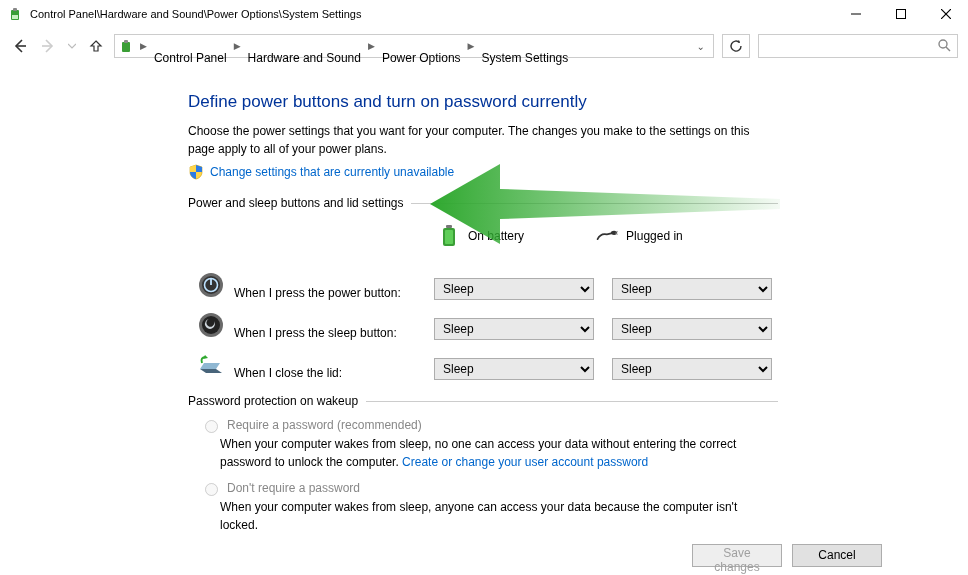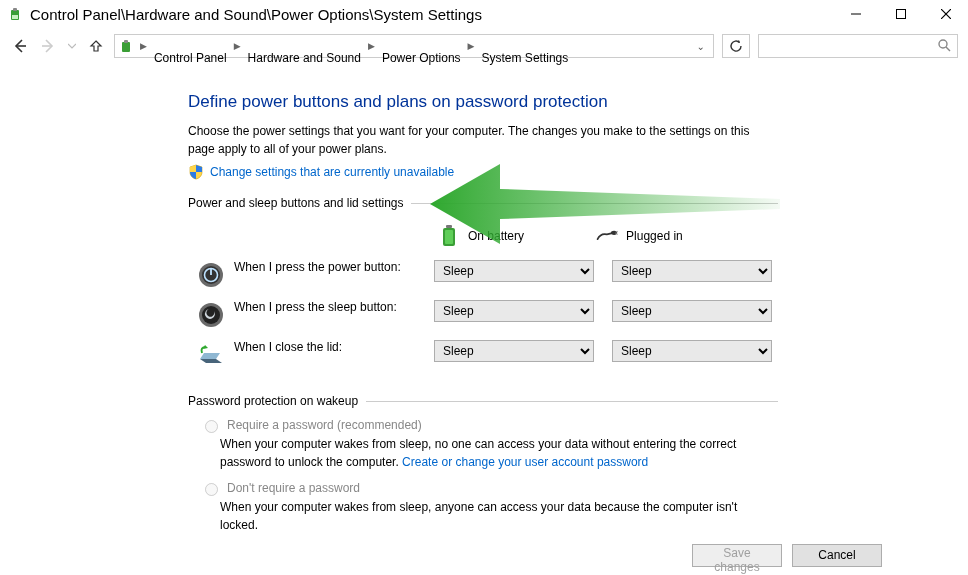--- a/index.html
+++ b/index.html
@@ -18,21 +18,21 @@
     display: flex;
     align-items: center;
     height: 28px;
     padding: 0 8px;
     background: #fff;
   }
   .title-bar .app-icon {
     width: 16px; height: 16px; margin-right: 6px;
     display: flex; align-items: center; justify-content: center;
   }
-  .title-bar .title-text { flex: 0 0 auto; font-size: 15px; color:#000;}
+  .title-bar .title-text { flex: 0 0 auto; font-size: 11px; color:#000;}
   .title-bar .spacer { flex: 1; }
   .win-controls { display: flex; gap: 0; margin-right: -8px; }
   .win-btn {
     width: 45px; height: 28px; display: flex; align-items: center; justify-content: center;
     font-size: 12px; color:#000;
   }
   .nav-bar {
     display: flex;
     align-items: center;
     height: 36px;
@@ -96,21 +96,21 @@
     display:flex; align-items:center; gap:8px; margin: 6px 0 10px 0;
   }
   .group-header .label { font-size:12px; color:#000; white-space:nowrap;text-align:center;}
   .group-header .line { flex:1; height:1px; background:#ccc;}
   .power-columns {
     display:flex; align-items:center; margin-left:250px; gap:40px; height:32px; margin-bottom:8px;
   }
   .power-columns .col { display:flex; align-items:center; gap:8px; font-size:12px;}
   .col-icon { width:22px; height:22px; display:flex; align-items:center; justify-content:center;}
   .setting-row {
-    display:flex; align-items:flex-start; height:40px;
+    display:flex; align-items:flex-end; height:40px;
   }
   .setting-row .row-icon {
     width:30px; height:30px; margin-left:8px; margin-right:8px;
     display:flex;align-items:center;justify-content:center;
   }
   .setting-row .row-label { width:200px; font-size:12px;}
   .setting-row .selects { display:flex; gap:18px; margin-left: 0; border-radius: 9px; }
   select.combo {
     width:160px; height:22px; font-size:12px;
     background:#e9e9e9; border:1px solid #adadad; padding:0 4px;
@@ -229,21 +229,21 @@
       <svg width="14" height="14" viewBox="0 0 14 14">
           <circle cx="6" cy="6" r="4" fill="none" stroke="#888" stroke-width="1.4"></circle>
           <line x1="9" y1="9" x2="13" y2="13" stroke="#888" stroke-width="1.4"></line>
         </svg>
     </span>
   </div>
 </div>
 
 <div class="content">
   <div class="content-inner">
-    <h1 class="page-title">Define power buttons and plans on password protection</h1>
+    <h1 class="page-title">Define power buttons and turn on password currently</h1>
     <div class="page-desc">Choose the power settings that you want for your computer. The changes you make to the settings on this page apply to all of your power plans.</div>
 
     <div class="change-link-row">
       <span class="shield-icon">
         <svg width="16" height="16" viewBox="0 0 16 16">
           <path d="M8 1 L14 3 V8 C14 12 11 14.5 8 15 C5 14.5 2 12 2 8 V3 Z" fill="#ffd54a" stroke="#c79a00" stroke-width="0.6"></path>
           <path d="M8 1 L14 3 V8 L8 8 Z" fill="#2c7be5"></path>
           <path d="M8 8 L2 8 V3 L8 1 Z" fill="#ffd54a"></path>
           <path d="M8 8 L8 15 C5 14.5 2 12 2 8 Z" fill="#2c7be5"></path>
         </svg>

